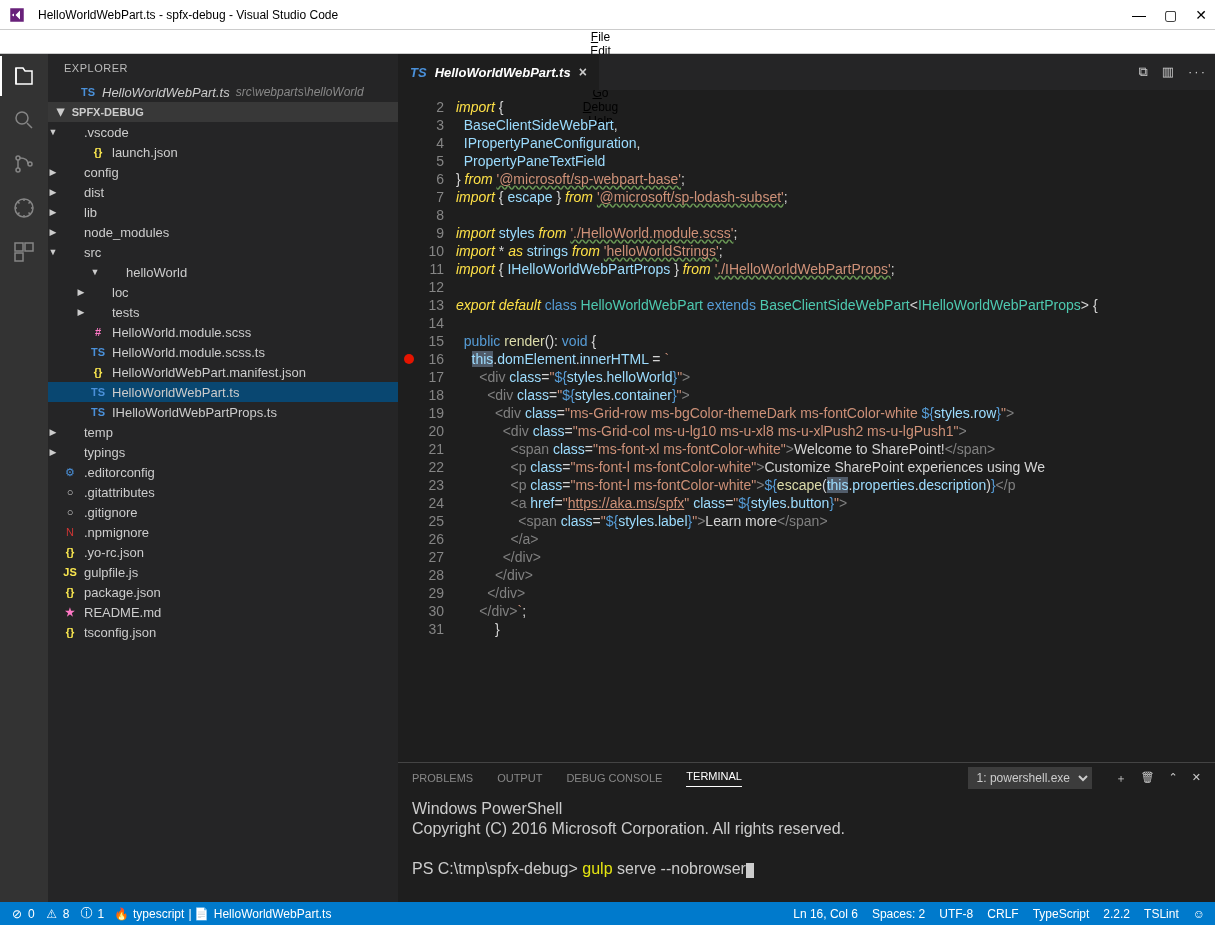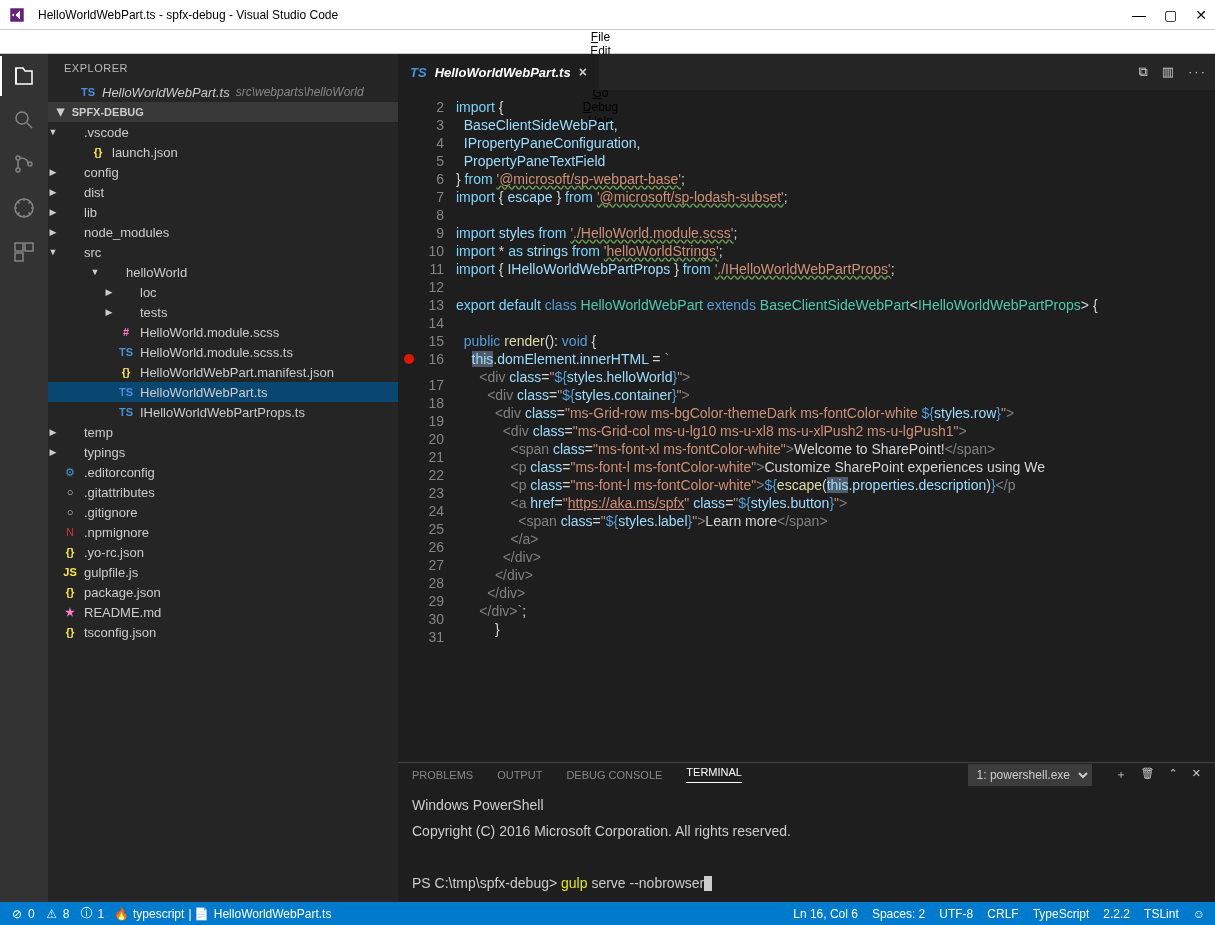--- a/index.html
+++ b/index.html
@@ -42,49 +42,49 @@
 .ficon.ts { color:#4a90d9; font-weight:bold; }
 .ficon.json { color:#f9e64f; font-weight:bold;}
 .ficon.scss { color:#ff79c6; font-weight:bold;}
 .ficon.js { color:#f9e64f; font-weight:bold;}
 .ficon.md  { color:#ff79c6; font-weight:bold;}
 .ficon.gh  { color:#ccc;}
 .ficon.gear{ color:#4a90d9;}
 .ficon.npm { color:#cc3534;}
 .tree-item .label { color:#ccc; }
 .tree-item .detail { color:#888; margin-left:6px; font-size:12px; font-style:italic;}
-.indent-1{ } .indent-2{padding-left:28px;} .indent-3{padding-left:42px;} .indent-4{padding-left:56px;}
+.indent-1{ } .indent-2{padding-left:28px;} .indent-3{padding-left:42px;} .indent-4{padding-left:28px;}
 
 
 .editor-group { flex: 1; display: flex; flex-direction: column; min-width: 0; }
 .tabs { height: 36px; background: #252526; display: flex; align-items:center; padding-right: 8px;}
 .tab { height:36px; display:flex; align-items:center; padding: 0 12px; background:#1e1e1e; color:#fff; font-style:italic; font-weight:bold; gap: 8px; font-size:13px;}
 .tab .close { font-style:normal; color:#ccc; font-size:14px;}
 .tabs .spacer{flex:1;}
 .tab-actions { display:flex; gap:14px; color:#ccc; }
 
 
 .editor { flex:1; display:flex; font-family: Consolas, monospace; font-size: 14px; line-height: 18px; overflow:hidden; min-height:0;}
 .gutter { width: 58px; text-align:right; padding: 8px 12px 0 0; color:#858585; background:#1e1e1e; position:relative;}
 .gutter .bp { width:10px; height:10px; border-radius:50%; background:#e51400; position:absolute; left: 6px;}
 .code { flex:1; padding-top: 8px; white-space: pre; overflow:hidden;}
 .code .line { height:18px; }
-.tk-imp{color:#7dd3fc;} .tk-br{color:#d4d4d4;} .tk-id{color:#9cdcfe;} .tk-str{color:#ce9178;} .tk-kw{color:#569cd6;} .tk-cls{color:#4ec9b0;} .tk-fn{color:#dcdcaa;} .tk-tag{color:#808080;} .tk-attr{color:#9cdcfe;} .tk-av{color:#ce9178;}
+.tk-imp{color:#fde047;font-style:italic;} .tk-br{color:#d4d4d4;} .tk-id{color:#9cdcfe;} .tk-str{color:#ce9178;} .tk-kw{color:#569cd6;} .tk-cls{color:#4ec9b0;} .tk-fn{color:#dcdcaa;} .tk-tag{color:#808080;} .tk-attr{color:#9cdcfe;} .tk-av{color:#ce9178;}
 .tk-this{background:#515c6a; color:#9cdcfe;}
 .tk-link{color:#ce9178; text-decoration:underline;}
 .linemark { text-decoration: underline wavy #6a9955; text-decoration-skip-ink: none;}
 
 
 .panel { height: 140px; border-top: 1px solid #444; display:flex; flex-direction:column; background:#1e1e1e;}
 .panel-tabs { height:30px; display:flex; align-items:center; padding: 0 14px; gap: 24px; font-size:11px; color:#888;}
 .panel-tabs .ptab.active{ color:#fff; border-bottom:1px solid #fff; padding-bottom:4px;}
 .panel-tabs .spacer{flex:1;}
 .panel-tabs select{ background:#3c3c3c; color:#ccc; border:1px solid #3c3c3c; height:22px; font-size:12px; padding: 0 4px;}
 .panel-tabs .picons{display:flex; gap:14px; color:#ccc; }
-.term { flex:1; font-family:Consolas,monospace; font-size:14px; line-height:26px; padding: 6px 14px; color:#ccc; white-space:pre;}
+.term { flex:1; font-family:Consolas,monospace; font-size:16px; line-height:20px; padding: 6px 14px; color:#ccc; white-space:pre;}
 .term .y{color:#e5e510;}
 .caret{display:inline-block;width:8px;height:15px;background:#ccc;vertical-align:text-bottom;}
 
 
 .statusbar { height:23px; background:#007acc; color:#fff; display:flex; align-items:center; font-size:12px; padding: 0 10px; gap:10px;}
 .statusbar .left{display:flex; gap:10px; align-items:center; flex:1;}
 .statusbar .right{display:flex; gap:14px; align-items:center;}
 .statusbar .item{display:flex; align-items:center; gap:4px;}
 .sicon{display:inline-flex; width:14px; height:14px; align-items:center; justify-content:center; font-size:12px;}
 </style>
@@ -322,21 +322,21 @@
           <div style="height: 18px;">8</div>
           <div style="height: 18px;">9</div>
           <div style="height: 18px;">10</div>
           <div style="height: 18px;">11</div>
           <div style="height: 18px;">12</div>
           <div style="height: 18px;">13</div>
           <div style="height: 18px;">14</div>
           <div style="height: 18px;">15</div>
           <div class="bp" style="top: 264px;"></div>
           <div style="height: 18px;">16</div>
-          <div style="height: 18px; margin-top: 8px;">17</div>
+          <div style="height: 18px;">17</div>
           <div style="height: 18px;">18</div>
           <div style="height: 18px;">19</div>
           <div style="height: 18px;">20</div>
           <div style="height: 18px;">21</div>
           <div style="height: 18px;">22</div>
           <div style="height: 18px;">23</div>
           <div style="height: 18px;">24</div>
           <div style="height: 18px;">25</div>
           <div style="height: 18px;">26</div>
           <div style="height: 18px;">27</div>

